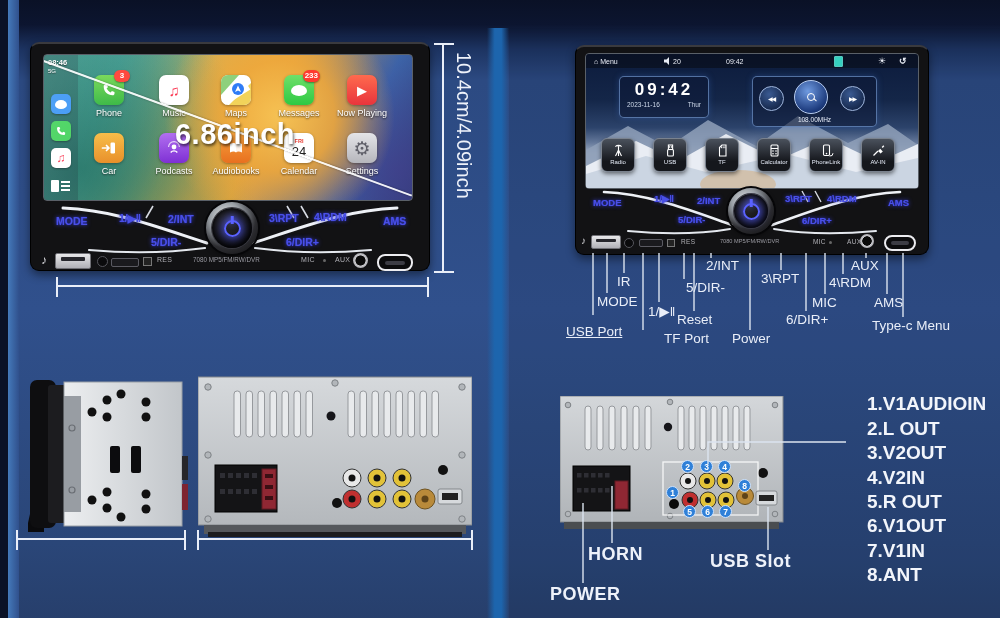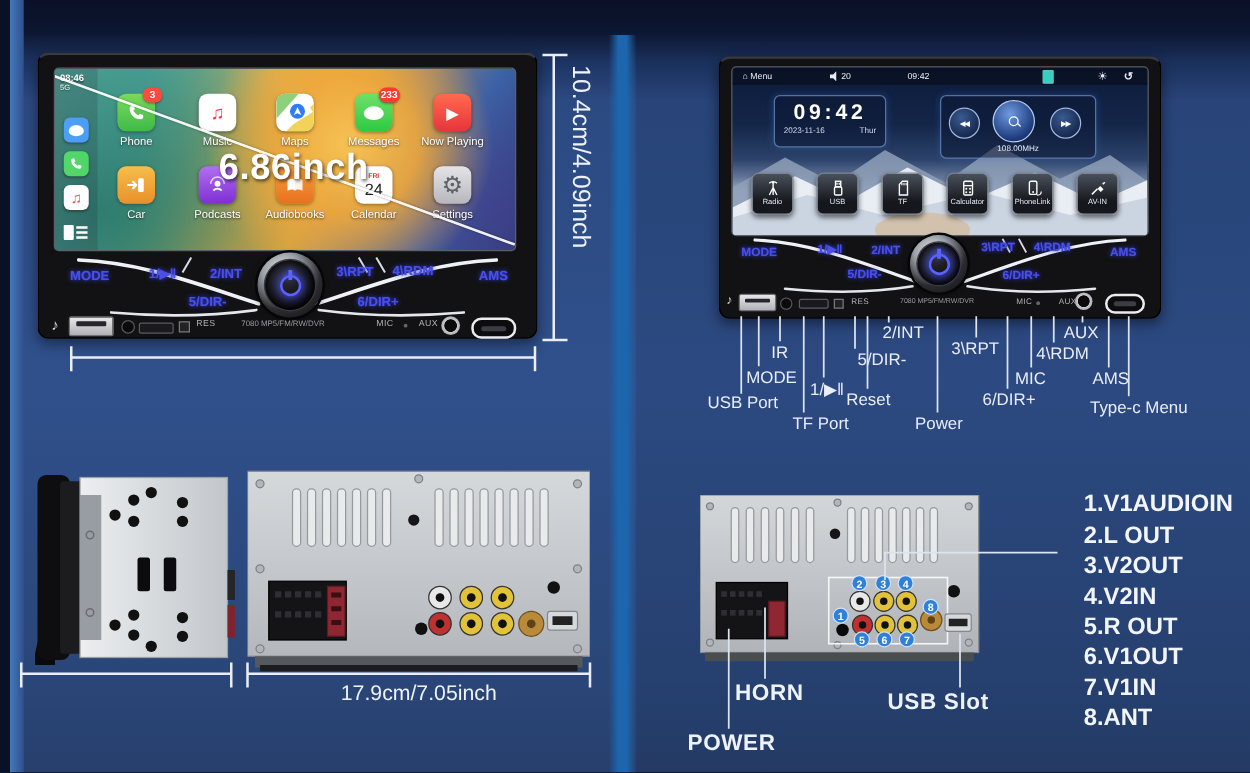--- a/index.html
+++ b/index.html
@@ -409,24 +409,24 @@
       <span class="it tiny" style="left:233px;top:5px;font-size:6.5px;">MIC</span>
       <span class="it mic-dot" style="left:249px;top:8px;"></span>
       <span class="it tiny" style="left:267px;top:5px;font-size:6.5px;">AUX</span>
       <span class="it jack" style="left:280px;top:1px;width:14px;height:14px;"></span>
       <span class="it typec" style="left:304px;top:2px;width:28px;height:12px;">
           <i style="height:3.5px;"></i>
         </span>
     </div>
   </div>
 
-  <div class="callout" style="left:566px;top:314px;">USB Port</div>
+  <div class="callout" style="left:566px;top:324px;text-decoration:underline;">USB Port</div>
   <div class="callout" style="left:597px;top:294px;">MODE</div>
   <div class="callout" style="left:617px;top:274px;">IR</div>
-  <div class="callout" style="left:634px;top:331px;">TF Port</div>
+  <div class="callout" style="left:664px;top:331px;">TF Port</div>
   <div class="callout" style="left:648px;top:303px;">1/▶‖</div>
   <div class="callout" style="left:686px;top:280px;">5/DIR-</div>
   <div class="callout" style="left:677px;top:312px;">Reset</div>
   <div class="callout" style="left:706px;top:258px;">2/INT</div>
   <div class="callout" style="left:732px;top:331px;">Power</div>
   <div class="callout" style="left:761px;top:271px;">3\RPT</div>
   <div class="callout" style="left:786px;top:312px;">6/DIR+</div>
   <div class="callout" style="left:812px;top:295px;">MIC</div>
   <div class="callout" style="left:829px;top:275px;">4\RDM</div>
   <div class="callout" style="left:851px;top:258px;">AUX</div>
@@ -539,21 +539,20 @@
         <circle cx="204" cy="124" r="9" fill="#e2c238" stroke="#333"></circle>
           <circle cx="204" cy="124" r="3.5" fill="#111"></circle>
         <circle cx="227" cy="124" r="10" fill="#b98a3a" stroke="#6e5220"></circle>
           <circle cx="227" cy="124" r="3.5" fill="#5e4318"></circle>
       </g>
       <rect x="240" y="114" width="24" height="15" rx="2" fill="#d6d9dc" stroke="#84888c"></rect>
       <rect x="244" y="118" width="16" height="7" fill="#222"></rect>
     </svg>
   </div>
   <div class="dim-h" style="left:198px;top:538px;width:274px;"></div>
-  <div class="dim-label-sm" style="left:198px;top:545px;width:274px;">17.9cm/7.05inch</div>
 
   <div class="hw" style="left:560px;top:396px;">
     <svg width="225" height="134" viewBox="0 0 225 134">
       <defs>
         <linearGradient id="rearG2" x1="0" y1="0" x2="0" y2="1">
             <stop offset="0" stop-color="#d4d7da"></stop>
             <stop offset="1" stop-color="#b0b4b8"></stop>
           </linearGradient>
       </defs>
       <rect x="0" y="0" width="223" height="126" fill="url(#rearG2)" stroke="#84888c"></rect>

